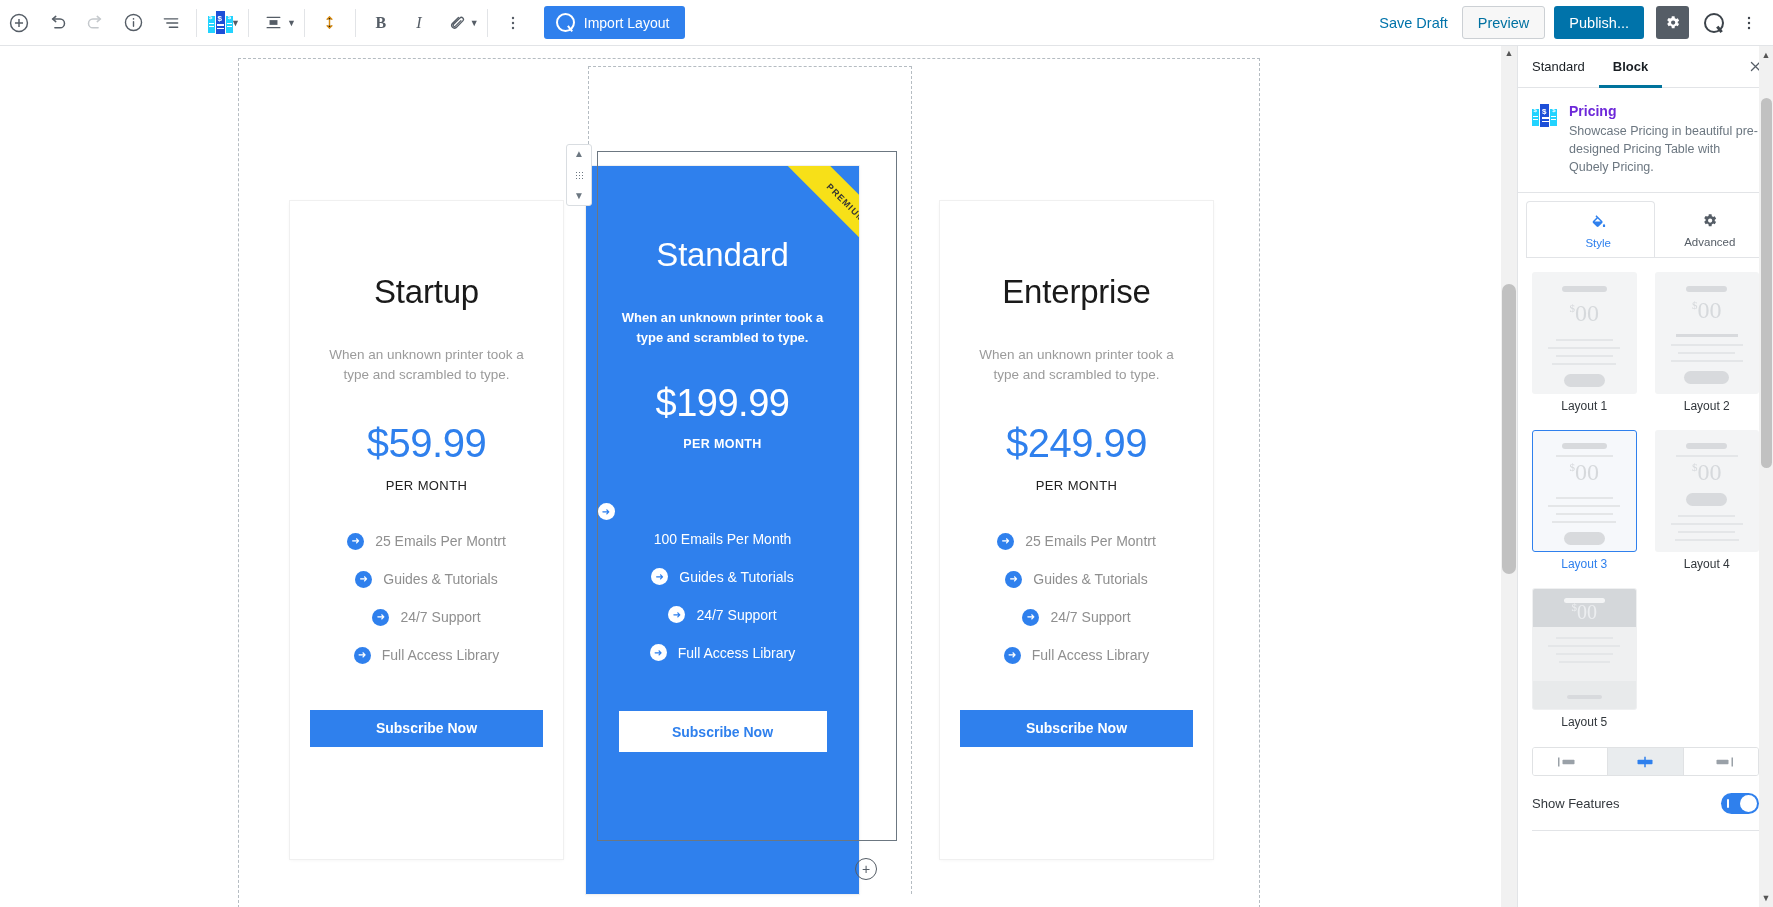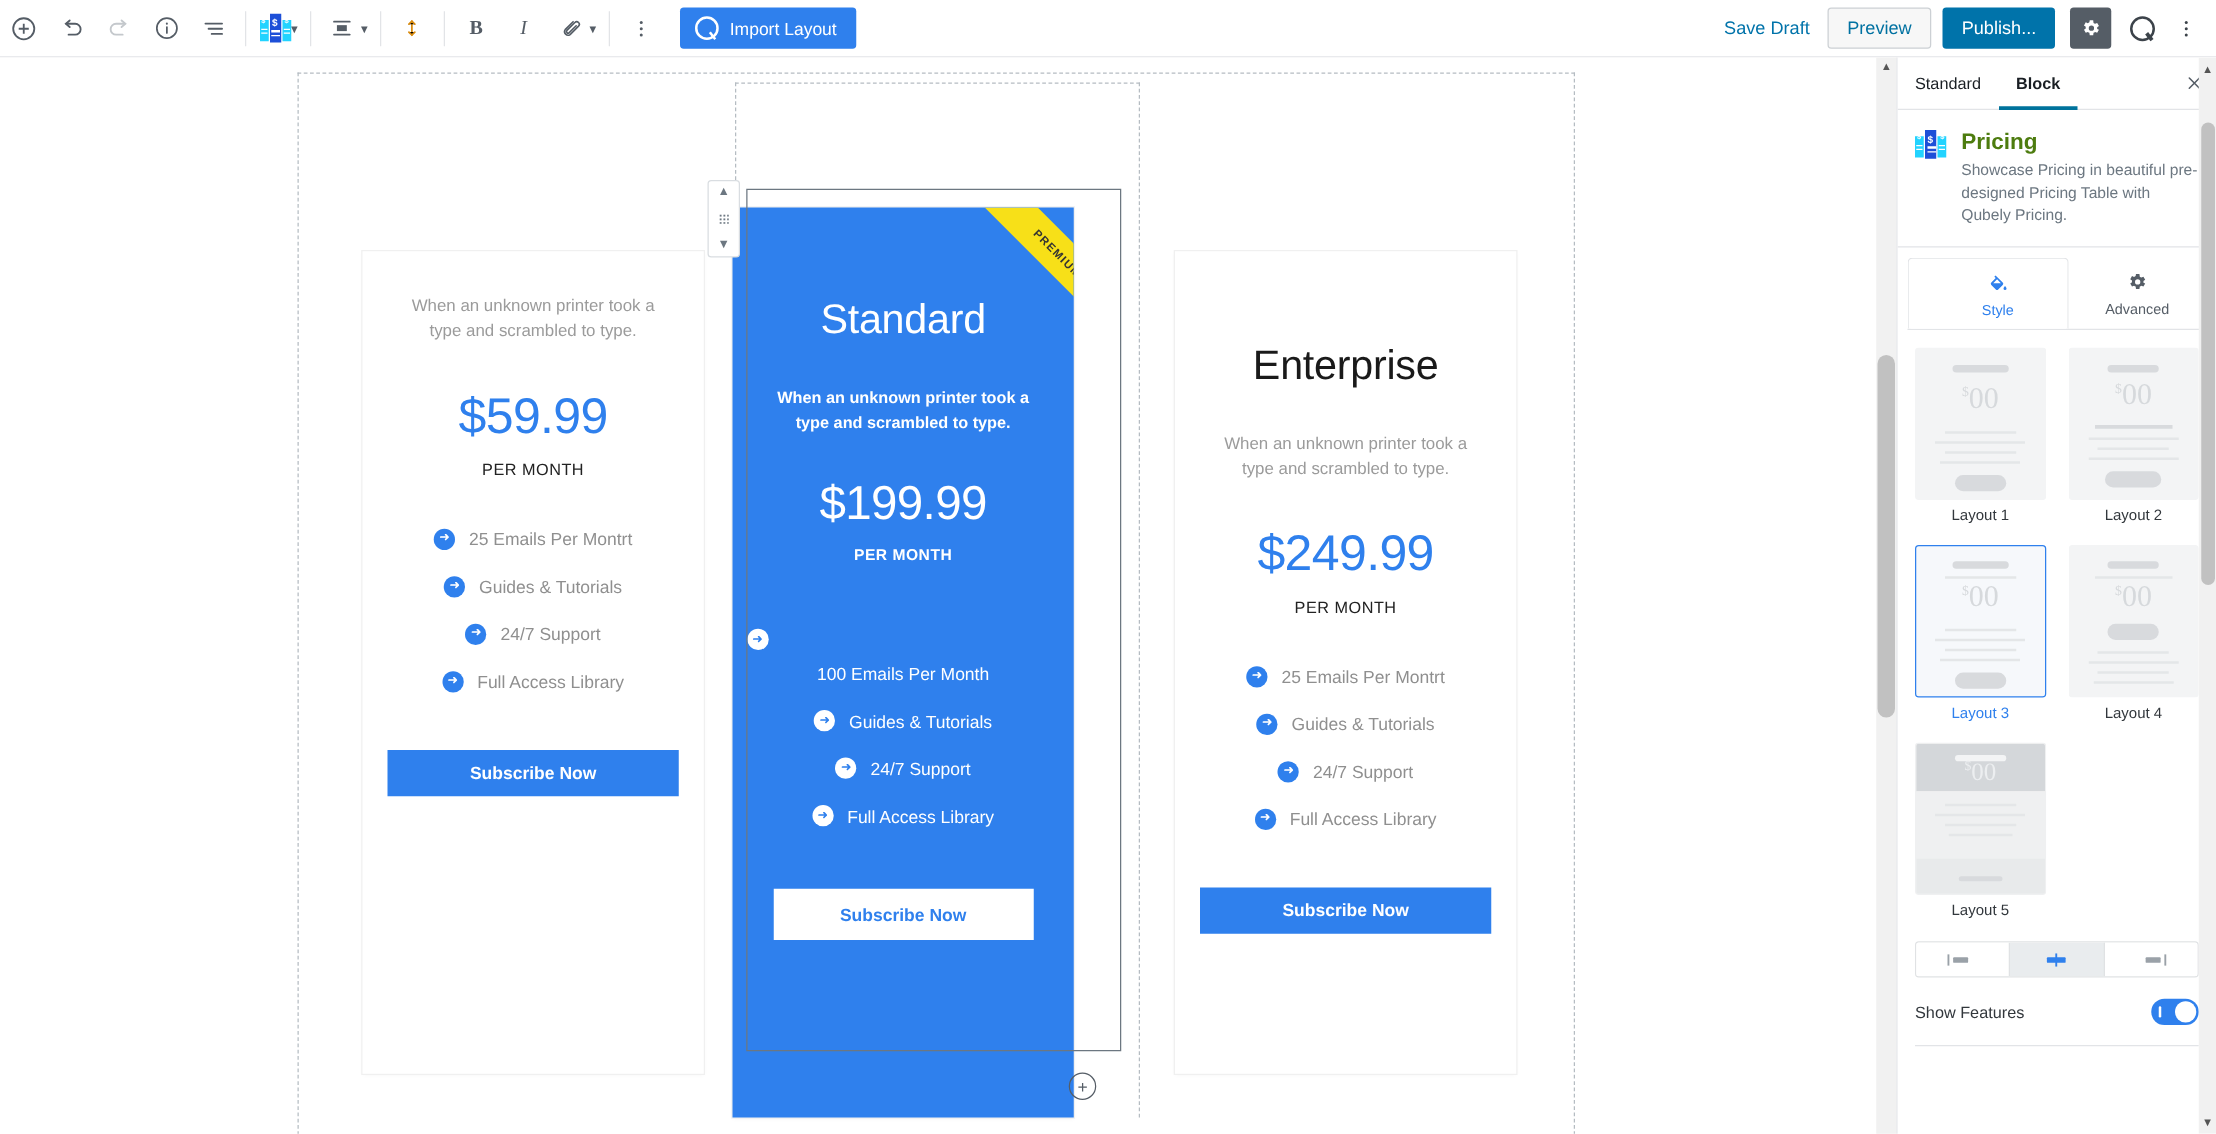--- a/index.html
+++ b/index.html
@@ -277,21 +277,21 @@
   .sb-close {
     margin-left: auto; width: 36px; height: 42px;
     display: flex; align-items: center; justify-content: center;
     color: #555d66; font-size: 16px; cursor: pointer;
   }
 
   .blk-info {
     display: flex; gap: 12px; padding: 15px 14px 16px 14px;
     border-bottom: 1px solid #e2e4e7;
   }
-  .blk-info-txt h3 { font-size: 18px; font-weight: bold; color: #4d7c0f; margin-bottom: 3px; }
+  .blk-info-txt h3 { font-size: 14px; font-weight: bold; color: #6d28d9; margin-bottom: 3px; }
   .blk-info-txt p { font-size: 12.5px; color: #6c7781; line-height: 1.45; }
 
   .st-tabs { display: flex; padding: 8px 8px 0; }
   .st-tab {
     flex: 1; text-align: center; padding: 11px 0 8px;
     font-size: 11.5px; color: #555d66; cursor: pointer;
     border-radius: 4px 4px 0 0;
   }
   .st-tab .ic { display: block; margin: 0 auto 5px; }
   .st-tab.active {
@@ -515,20 +515,21 @@
   </div>
 </div>
 
 <div class="canvas">
   <div class="block-outer"></div>
   <div class="block-inner"></div>
 
   <div class="pricing-row">
 
     <div class="p-card startup">
+      <div class="card-title">Startup</div>
       <div class="card-desc">When an unknown printer took a type and scrambled to type.</div>
       <div class="card-price">$59.99</div>
       <div class="card-period">PER MONTH</div>
       <ul class="feature-list">
         <li>
             <span class="arrow-ico">➜</span>
             <span>25 Emails Per Montrt</span>
           </li>
         <li>
             <span class="arrow-ico">➜</span>

